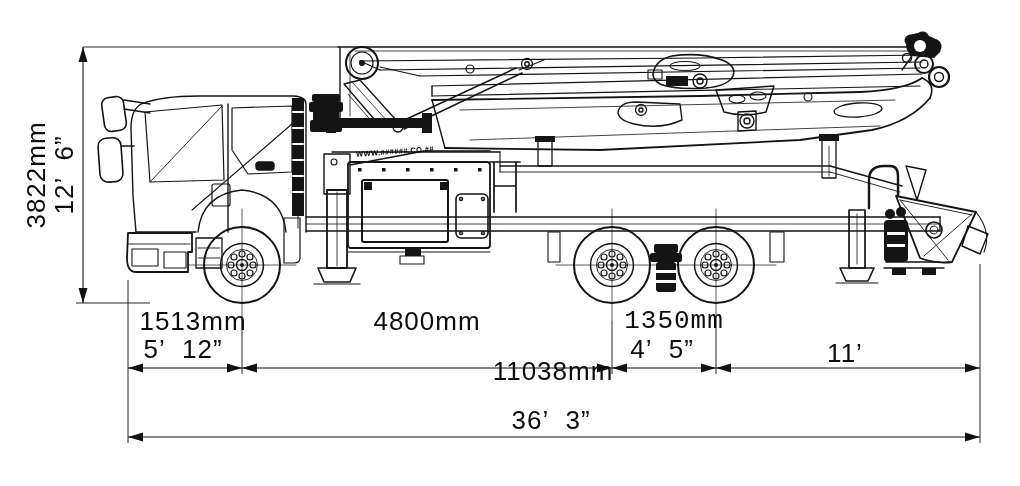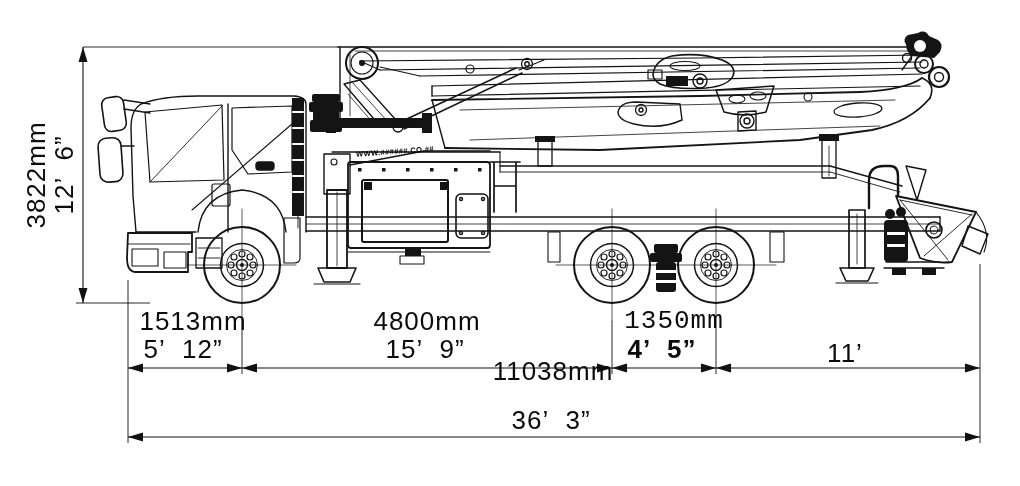--- a/index.html
+++ b/index.html
@@ -332,23 +332,22 @@
 
 <div class="watermark">WWW.######.CO.##</div>
 
 <div class="dim-label vert" style="left:36px;top:175px;">3822mm</div>
 <div class="dim-label vert ft" style="left:64px;top:175px;">12’ 6”</div>
 
 <div class="dim-label" style="left:185px;top:308px;margin-left:8px;">1513mm</div>
 <div class="dim-label ft" style="left:183px;top:336px;">5’ 12”</div>
 
 <div class="dim-label" style="left:427px;top:308px;">4800mm</div>
-<div class="dim-label ft" style="left:425px;top:336px;">15’ 9”</div>
 
 <div class="dim-label" style="left:674px;top:308px;font-family:Liberation Mono, monospace;">1350mm</div>
-<div class="dim-label ft" style="left:662px;top:336px;font-weight:bold;">4’ 5”</div>
+<div class="dim-label ft" style="left:662px;top:336px;">4’ 5”</div>
 
 <div class="dim-label ft" style="left:845px;top:340px;">11’</div>
 
 <div class="dim-label" style="left:553px;top:358px;">11038mm</div>
 <div class="dim-label ft" style="left:551px;top:407px;">36’ 3”</div>
 
 </div>
 
 </body></html>

